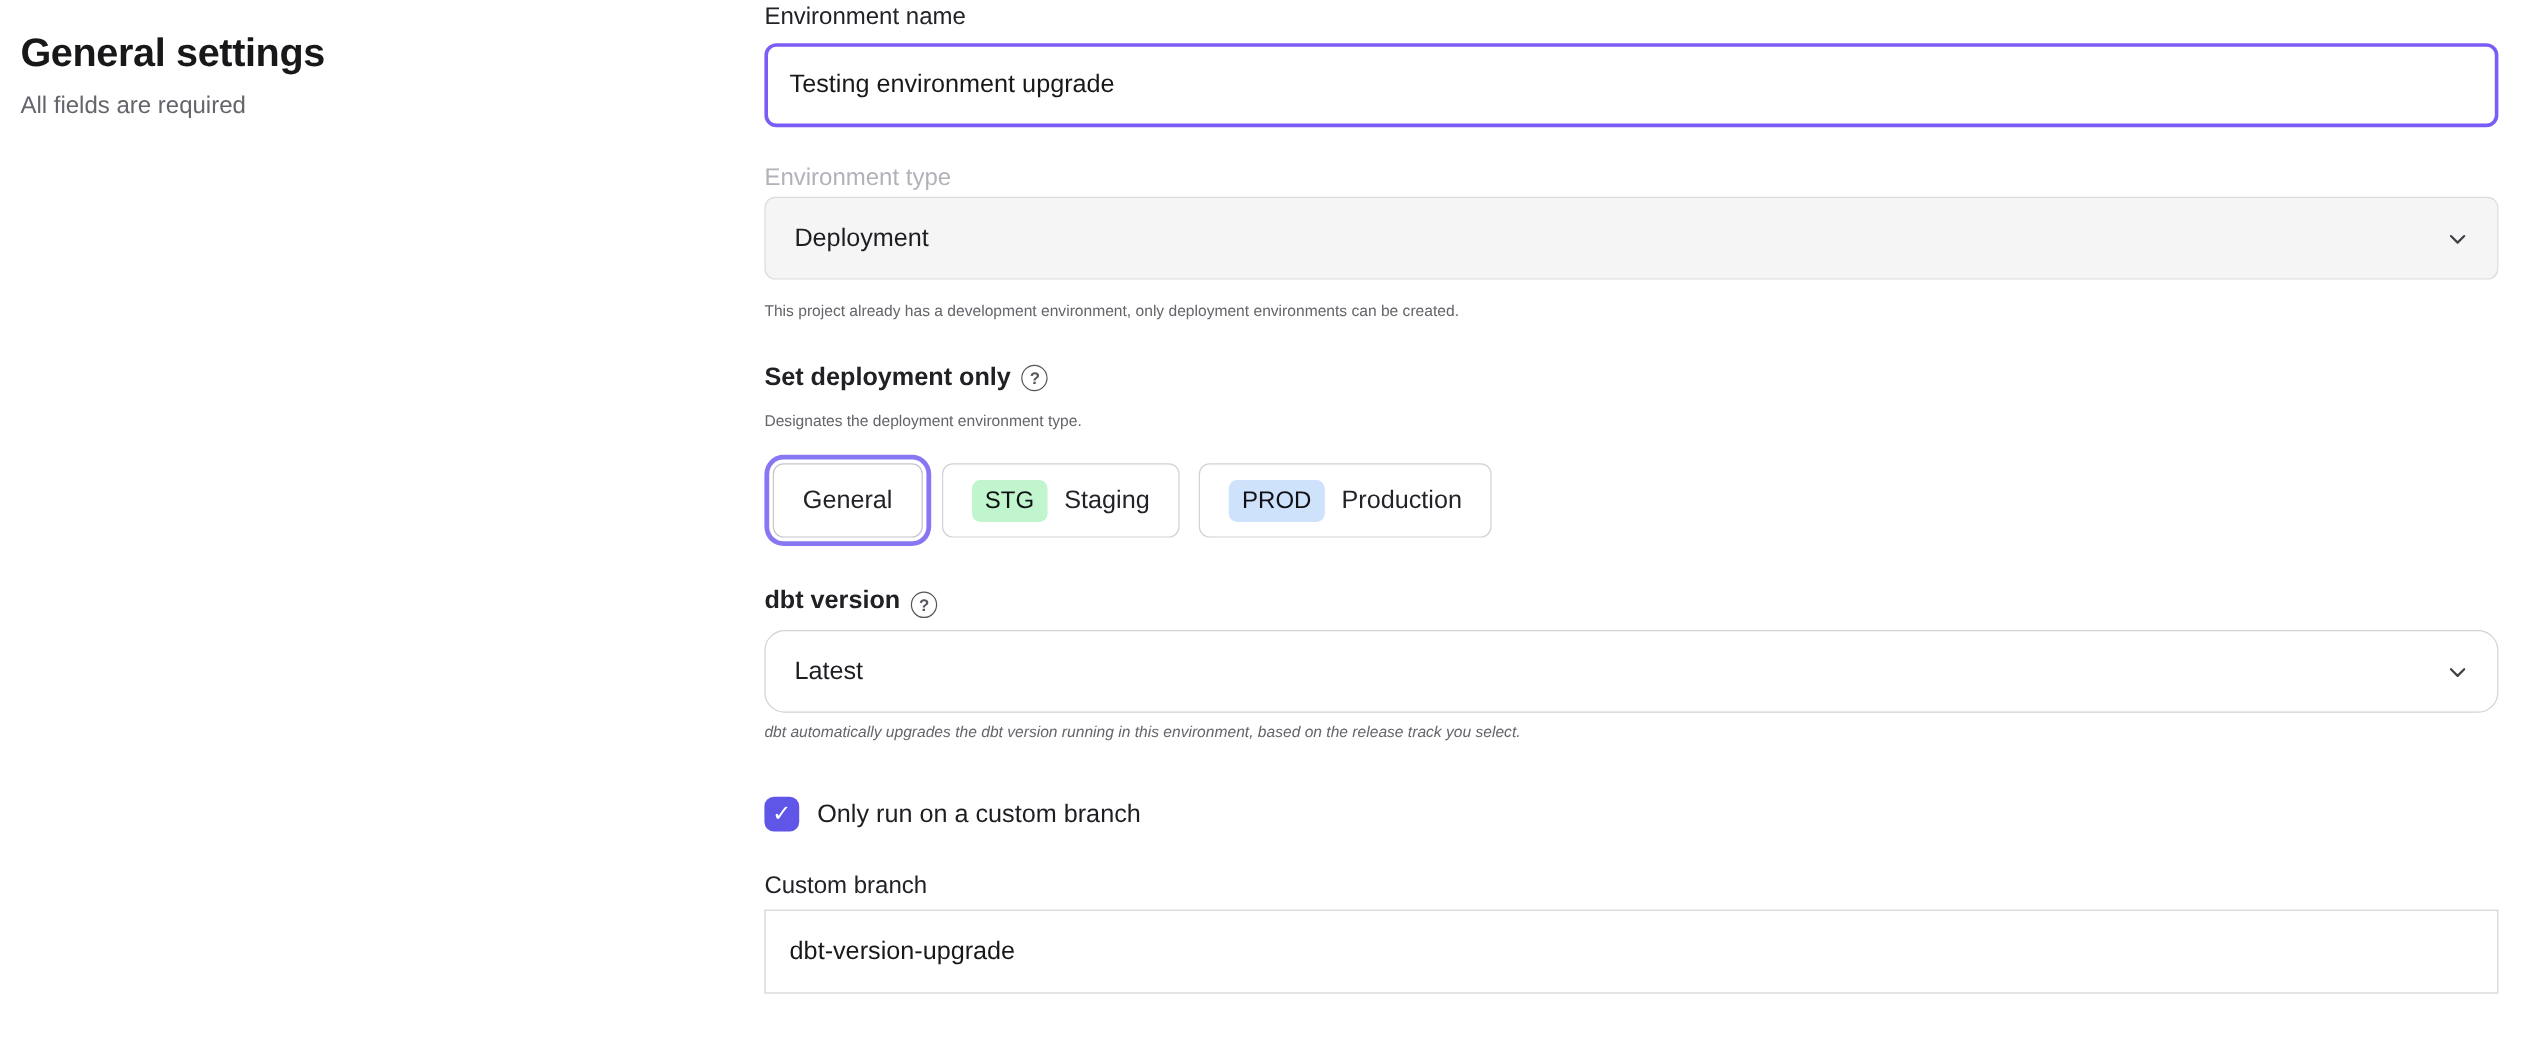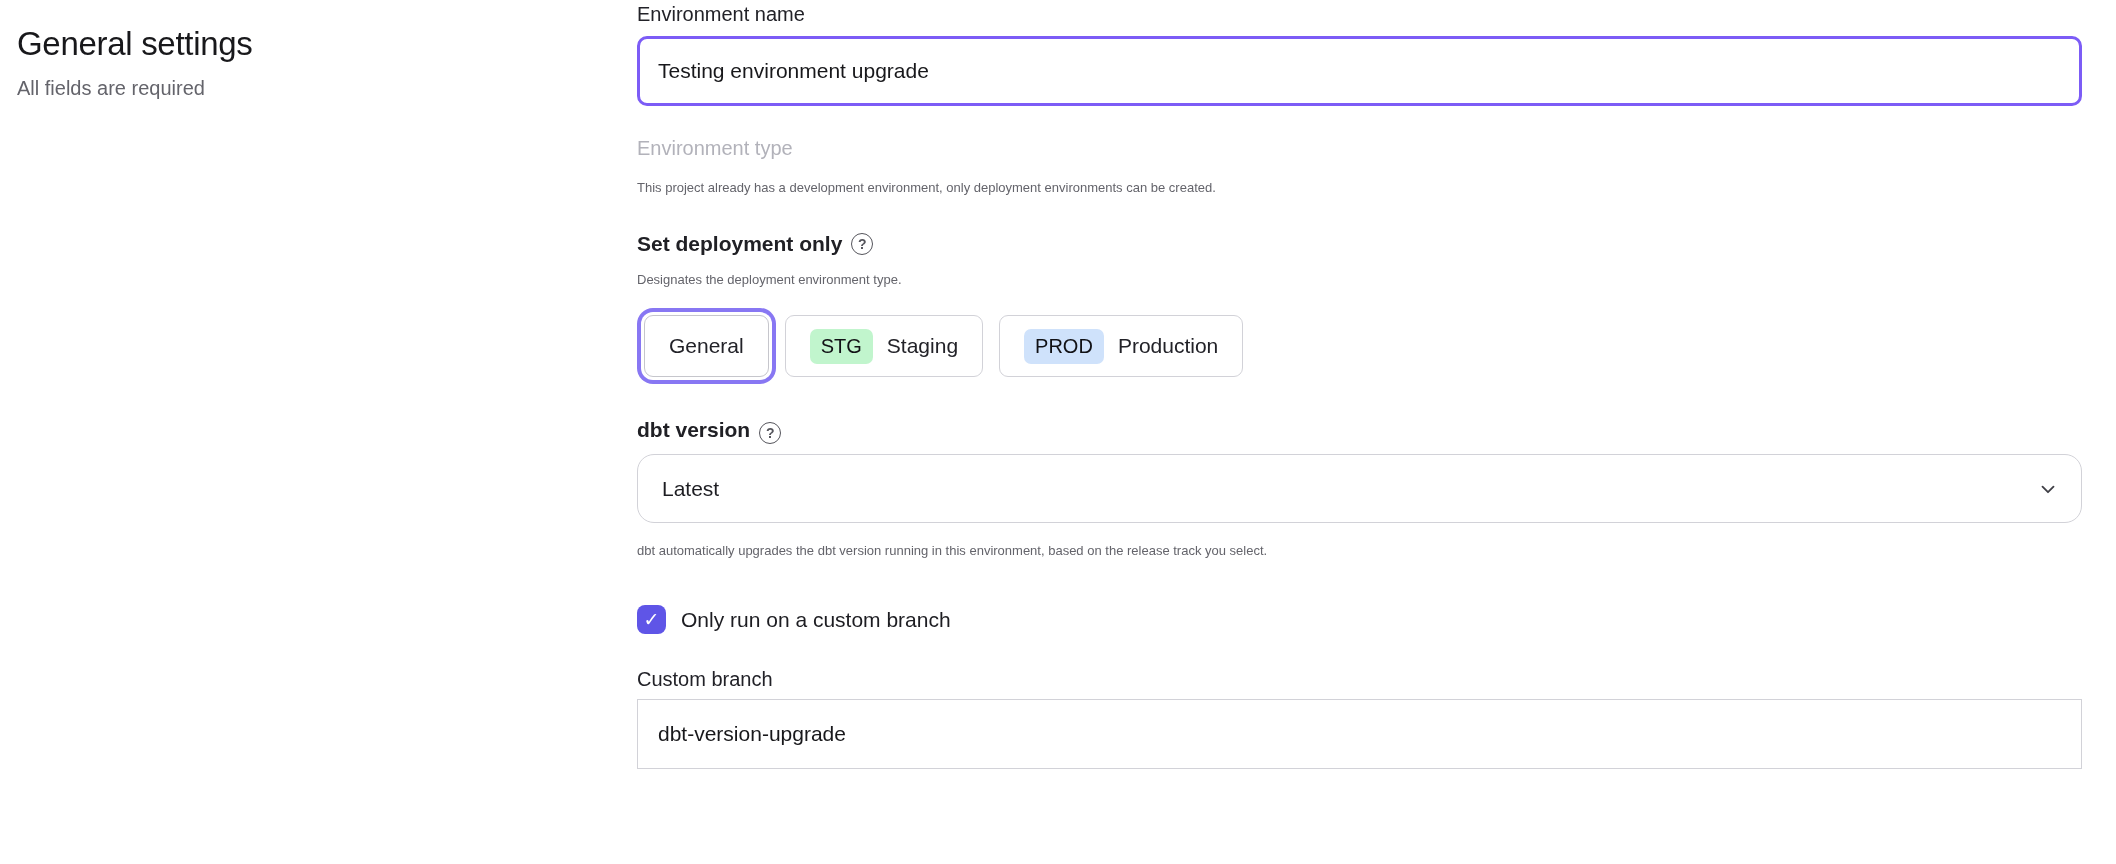--- a/index.html
+++ b/index.html
@@ -18,21 +18,21 @@
   html,body{margin:0;padding:0;}
   body{
     width:2116px;height:864px;background:#ffffff;overflow:hidden;
     font-family:"Liberation Sans","DejaVu Sans",sans-serif;
     color:var(--text);
   }
   .layout{display:flex;width:2116px;}
   .left-col{width:637px;flex:0 0 637px;padding:16px 0 0 17px;}
   .right-col{flex:1 1 auto;margin-right:34px;min-width:0;}
 
-  h1.page-title{margin:6px 0 0 0;font-size:33px;line-height:44px;font-weight:400;color:#18181b;letter-spacing:-0.3px;}
+  h1.page-title{margin:6px 0 0 0;font-size:33px;line-height:44px;font-weight:700;color:#18181b;letter-spacing:-0.3px;}
   .page-subtitle{margin:8px 0 0 0;font-size:20px;line-height:28px;color:var(--muted);}
 
   .field-label{display:block;font-size:20px;line-height:28px;font-weight:500;color:#222228;}
   .field-label.disabled{color:var(--disabled-label);}
 
   .text-input{
     display:block;width:100%;height:70px;margin-top:8px;
     border:1px solid var(--border);border-radius:0;background:#fff;
     font-family:inherit;font-size:21px;color:#18181b;padding:0 20px;outline:none;
   }
@@ -66,21 +66,21 @@
     margin-left:7px;
     box-shadow:0 0 0 3px #ffffff,0 0 0 7px var(--ring);
     border-color:#c6c6cc;
   }
   .badge{display:inline-block;padding:6px 11px;border-radius:7px;font-size:20px;color:#111115;}
   .badge.green{background:var(--badge-green);}
   .badge.blue{background:var(--badge-blue);}
 
   .mt-label{margin-top:28px;}
   .select-spaced{margin-top:10px;border-radius:17px;}
-  .helper-tight{margin-top:14px;}
+  .helper-tight{margin-top:2px;font-style:italic;}
 
   .checkbox-row{display:flex;align-items:center;gap:15px;margin-top:40px;}
   .checkbox{
     width:29px;height:29px;border-radius:8px;background:var(--checkbox);
     display:flex;align-items:center;justify-content:center;cursor:pointer;flex:0 0 auto;
   }
   .checkbox .checkmark{color:#ffffff;font-size:19px;font-weight:700;line-height:1;}
   .checkbox-label{font-size:21px;line-height:29px;font-weight:500;color:#1d1d22;}
 
   .custom-branch-label{margin-top:31px;}
@@ -94,20 +94,28 @@
     <h1 class="page-title">General settings</h1>
     <p class="page-subtitle">All fields are required</p>
   </aside>
 
   <main class="right-col">
 
     <label class="field-label">Environment name</label>
     <input class="text-input focused" type="text" value="Testing environment upgrade" style="">
 
     <label class="field-label disabled mt-label">Environment type</label>
+    <div class="select disabled" style="margin-top:2px;">
+      <span>Deployment</span>
+      <span class="chevron">
+        <svg width="22" height="22" viewBox="0 0 24 24" fill="none">
+            <polyline points="6,9.5 12,15.5 18,9.5" stroke="#3f3f46" stroke-width="2" stroke-linecap="round" stroke-linejoin="round"></polyline>
+          </svg>
+      </span>
+    </div>
     <p class="helper">This project already has a development environment, only deployment environments can be created.</p>
 
     <div class="section-label-row">
       <span class="section-label">Set deployment only</span>
       <span class="help-icon">?</span>
     </div>
     <p class="helper" style="margin-top:8px;">Designates the deployment environment type.</p>
 
     <div class="btn-row">
       <button class="type-btn selected">

